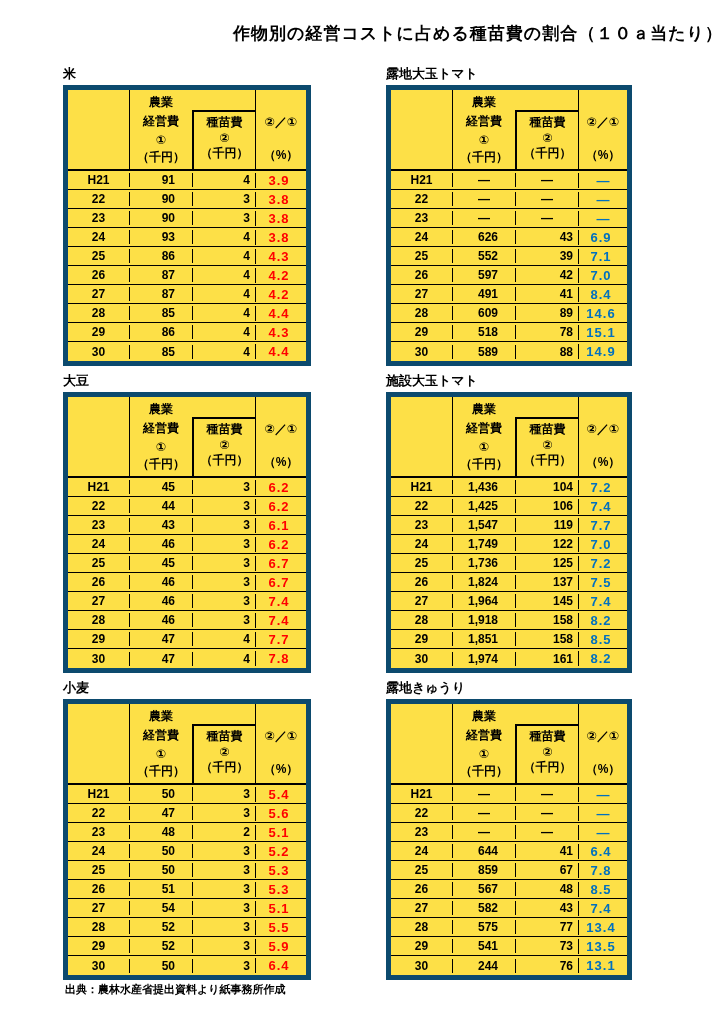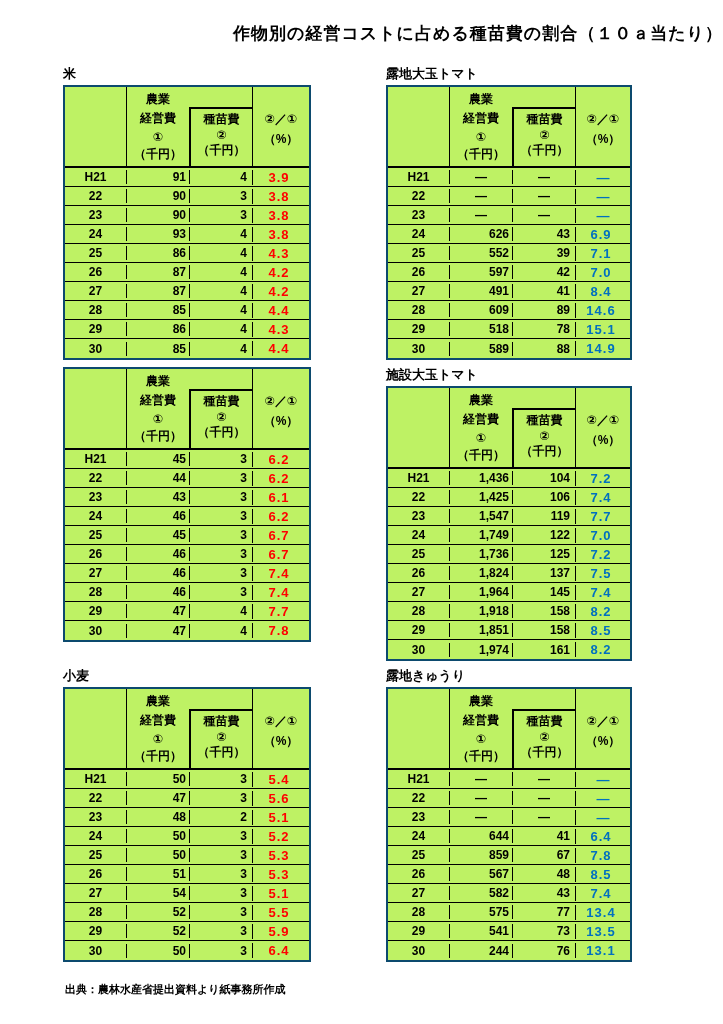--- a/index.html
+++ b/index.html
@@ -26,22 +26,22 @@
     column-gap: 75px;
     row-gap: 7px;
   }
   .crop-title {
     font-size: 13px;
     line-height: 16px;
     margin-bottom: 3px;
   }
   .tbl {
     width: 100%;
-    border: 2px solid #0c4a6e;
-    background: #bef264;
+    border: 5px solid #0c4a6e;
+    background: #fde047;
   }
   
   .thead {
     display: flex;
     height: 81px;
     border-bottom: 2px solid #000;
     font-size: 12px;
   }
   .h-year { width: 62px; border-right: 1px solid #000; }
   .h-cost {
@@ -59,34 +59,34 @@
     border-left: 2px solid #000;
     display: flex; flex-direction: column;
     justify-content: flex-start; align-items: center;
     padding: 2px 0 3px;
   }
   .h-ratio {
     flex: 1;
     border-left: 1px solid #000;
     display: flex; flex-direction: column;
     justify-content: space-between; align-items: center;
-    padding: 24px 0 18px;
+    padding: 24px 0 5px;
     font-size: 12px;
   }
   
   .row {
     display: flex;
     height: 19px;
     border-bottom: 1px solid #000;
     align-items: center;
     font-size: 12px;
   }
   .tbody .row:last-child { border-bottom: none; }
   .c-year { width: 62px; border-right: 1px solid #000; text-align: center; }
-  .c-cost { width: 63px; border-right: 1px solid #000; text-align: right; padding-right: 3px; }
+  .c-cost { width: 63px; border-right: 1px solid #000; text-align: right; padding-right: 17px; }
   .c-seed { width: 62px; text-align: right; padding-right: 5px; }
   .c-ratio {
     flex: 1;
     border-left: 1px solid #000;
     text-align: center;
     padding-right: 4px;
     font-size: 13px;
     letter-spacing: 1px;
   }
   .tbl.red  .c-ratio { color: var(--c-red, #ff0000); }
@@ -284,20 +284,21 @@
           <div class="c-year">30</div>
           <div class="c-cost">589</div>
           <div class="c-seed">88</div>
           <div class="c-ratio">14.9</div>
         </div>
         </div>
     </div>
   </section>
 
   <section>
+    <div class="crop-title">大豆</div>
     <div class="tbl red">
       <div class="thead">
         <div class="h-year"></div>
         <div class="h-cost">
           <div>農業</div>
           <div>経営費</div>
           <div>①</div>
           <div>（千円）</div>
         </div>
         <div class="h-seed">

